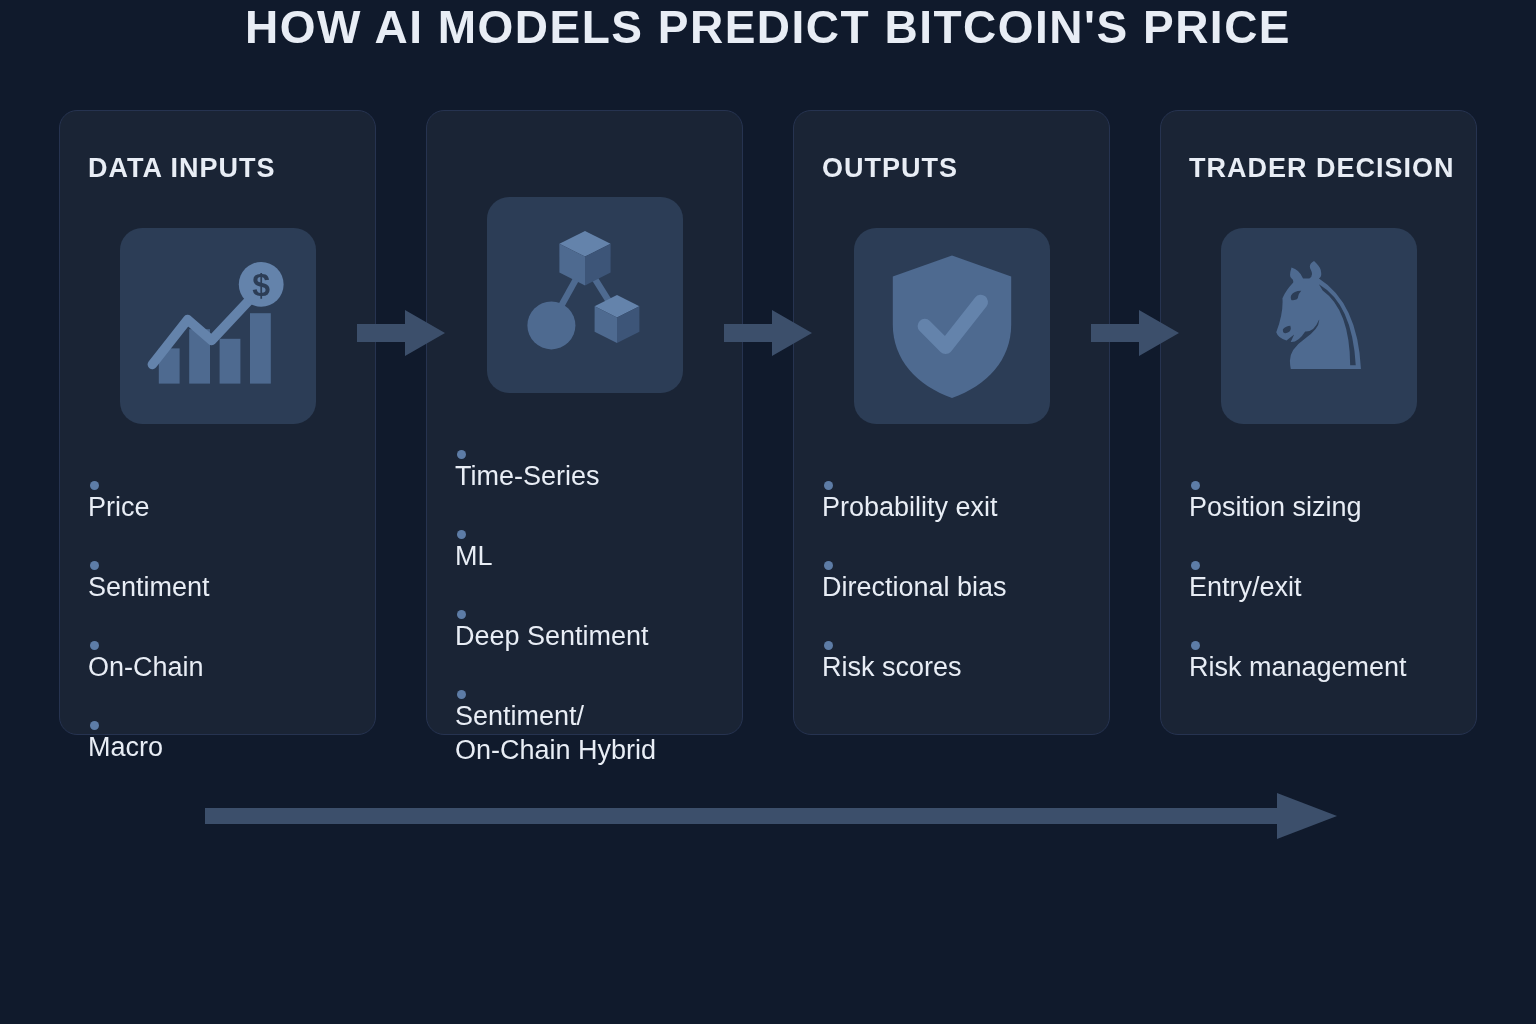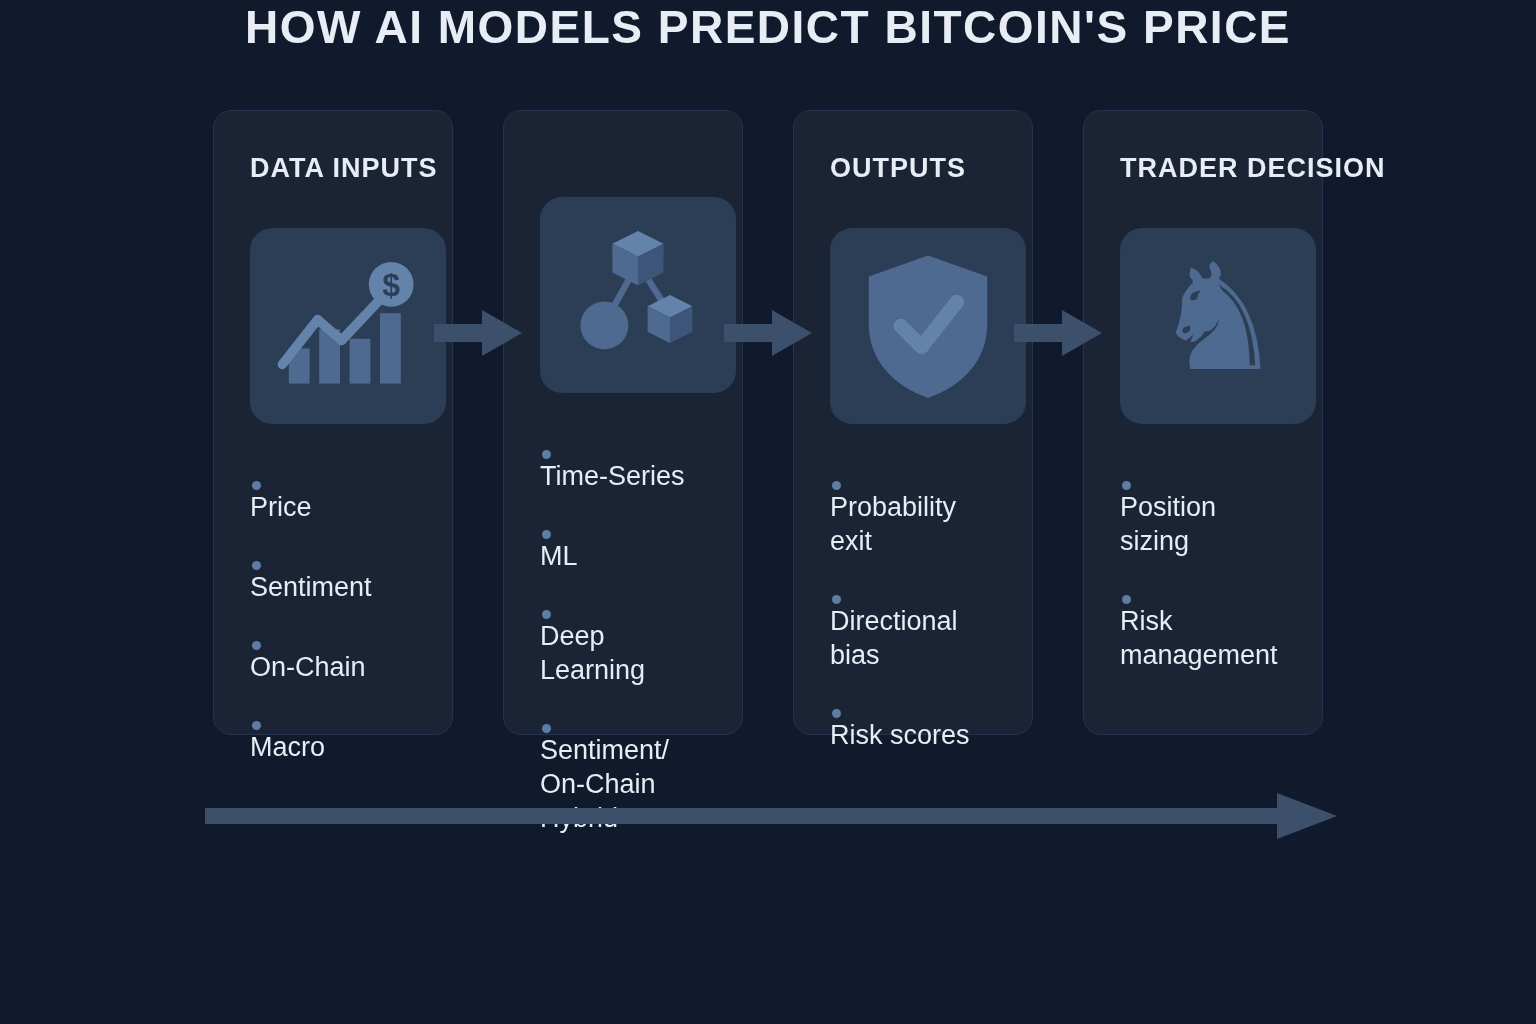--- a/index.html
+++ b/index.html
@@ -28,26 +28,26 @@
     letter-spacing:1.5px;
     color:var(--color-text);
   }
   .row{
     display:flex;
     justify-content:center;
     align-items:stretch;
     margin-top:56px;
   }
   .card{
-    width:240px;
+    width:317px;
     height:625px;
     background:var(--color-card);
     border:1px solid var(--color-card-border);
     border-radius:18px;
-    padding:42px 36px 0;
+    padding:42px 28px 0;
   }
   .card h2{
     font-size:27px;
     font-weight:700;
     letter-spacing:1px;
     color:var(--color-text);
     white-space:nowrap;
   }
   .icon-tile{
     width:196px;
@@ -170,21 +170,21 @@
         <li>
             <span class="dot"></span>
             <span class="item-text">Time-Series</span>
           </li>
         <li>
             <span class="dot"></span>
             <span class="item-text">ML</span>
           </li>
         <li>
             <span class="dot"></span>
-            <span class="item-text">Deep Learning</span>
+            <span class="item-text">Deep Sentiment</span>
           </li>
         <li>
             <span class="dot"></span>
             <span class="item-text">Sentiment/
 On-Chain Hybrid</span>
           </li>
       </ul>
     </section>
 
     <div class="arrow-gap">
@@ -225,20 +225,24 @@
 
     <section class="card">
       <h2>TRADER DECISION</h2>
       <div class="icon-tile">
         <span class="knight-glyph">♞</span>
       </div>
       <ul class="items">
         <li>
             <span class="dot"></span>
             <span class="item-text">Position sizing</span>
+          </li>
+        <li>
+            <span class="dot"></span>
+            <span class="item-text">Entry/exit</span>
           </li>
         <li>
             <span class="dot"></span>
             <span class="item-text">Risk management</span>
           </li>
       </ul>
     </section>
 
   </div>
 

